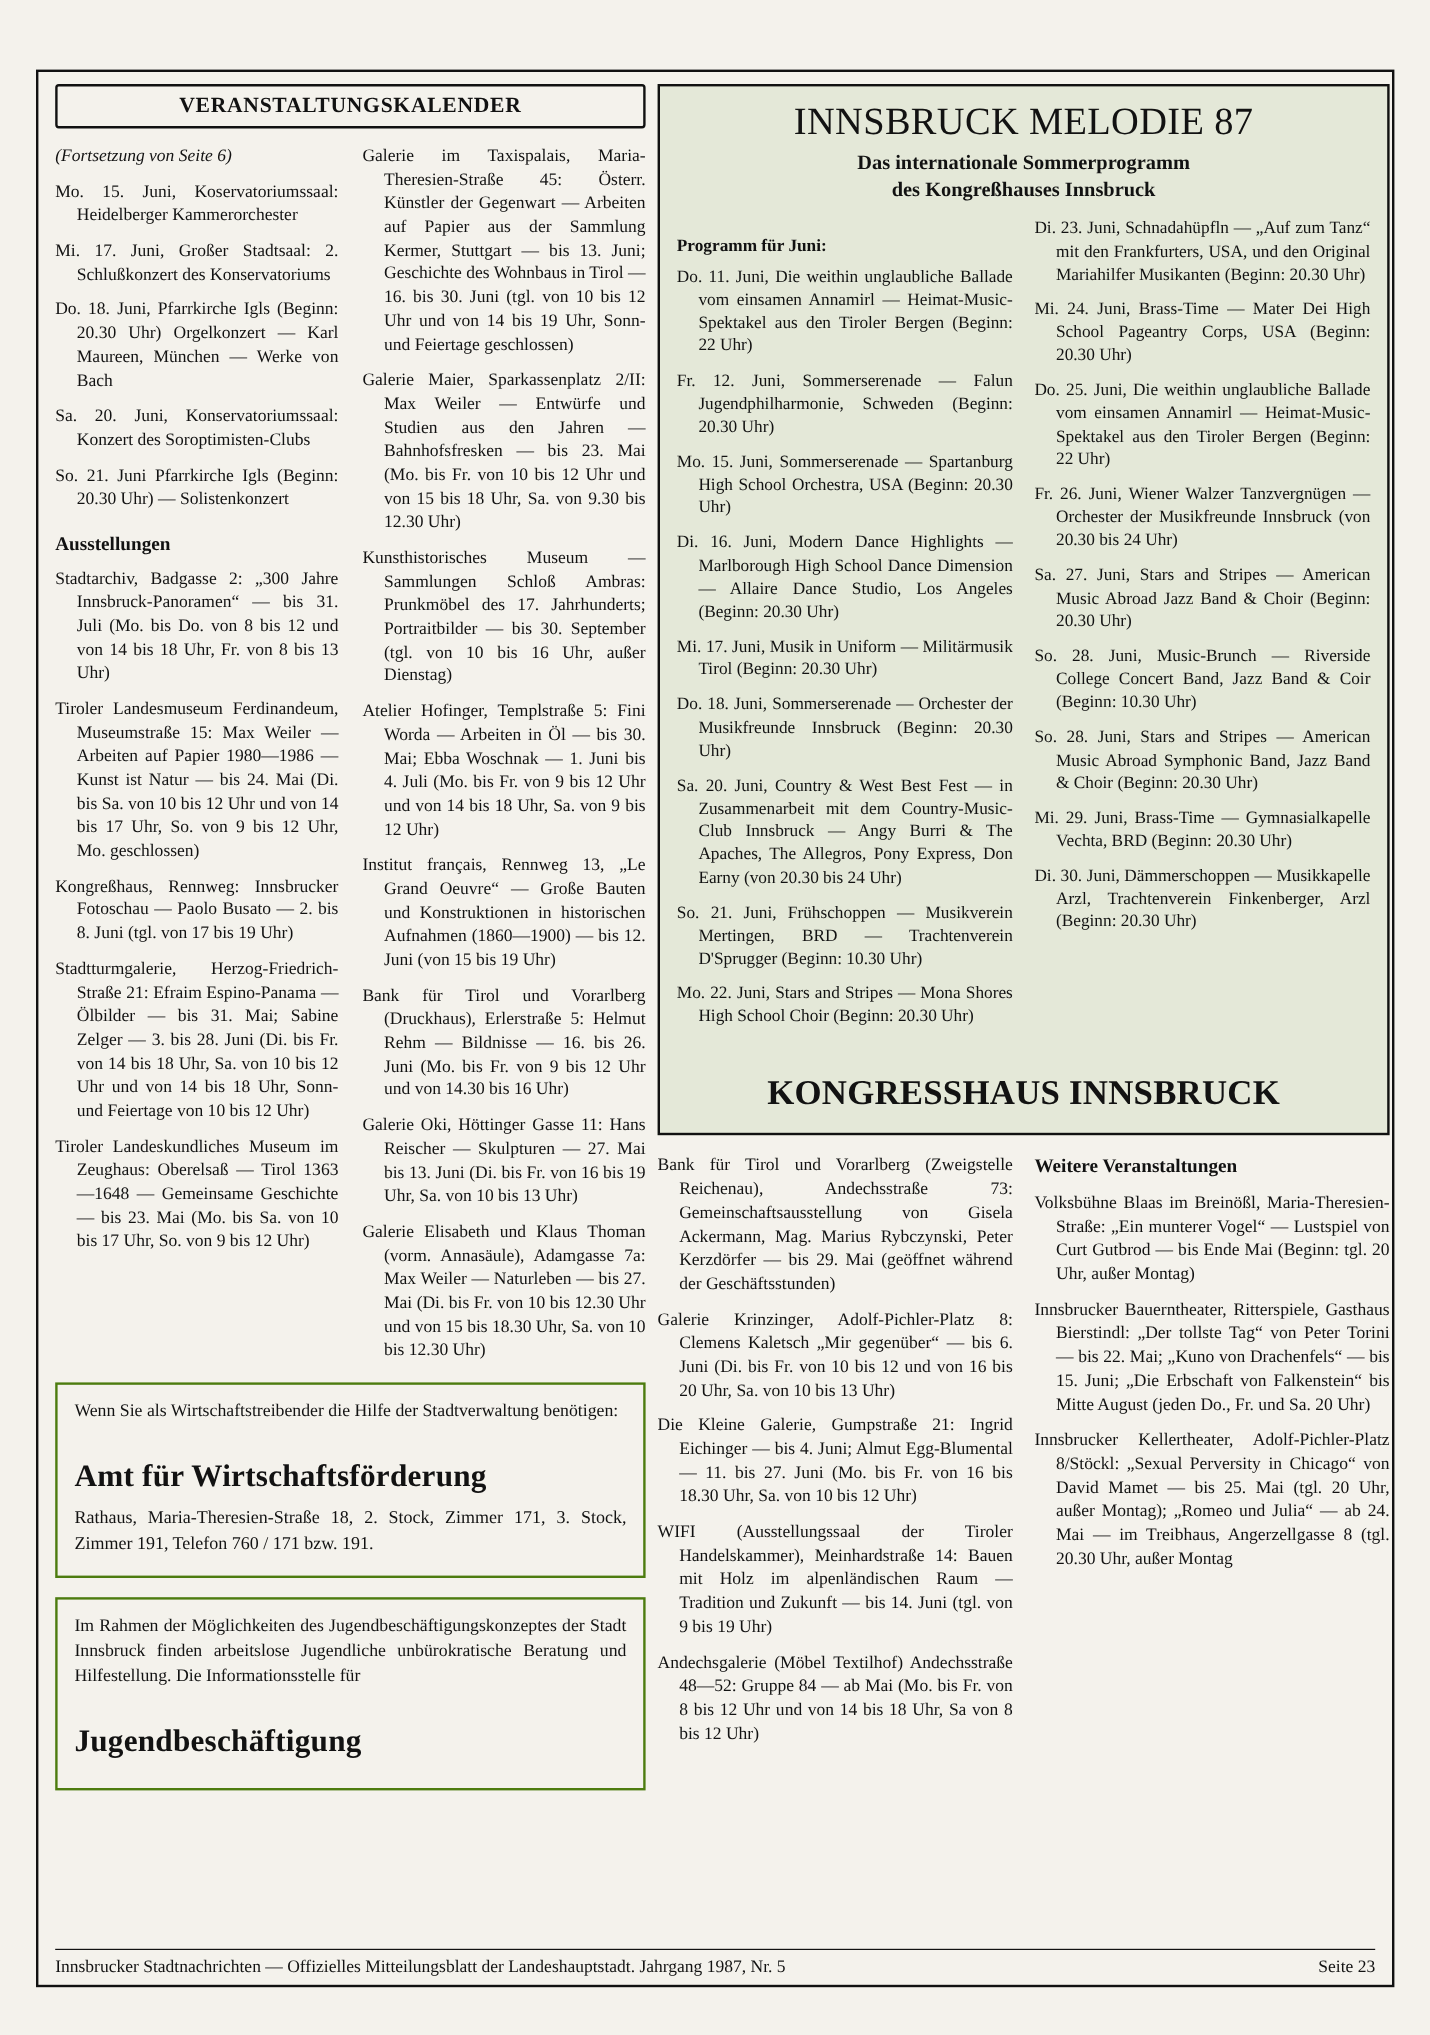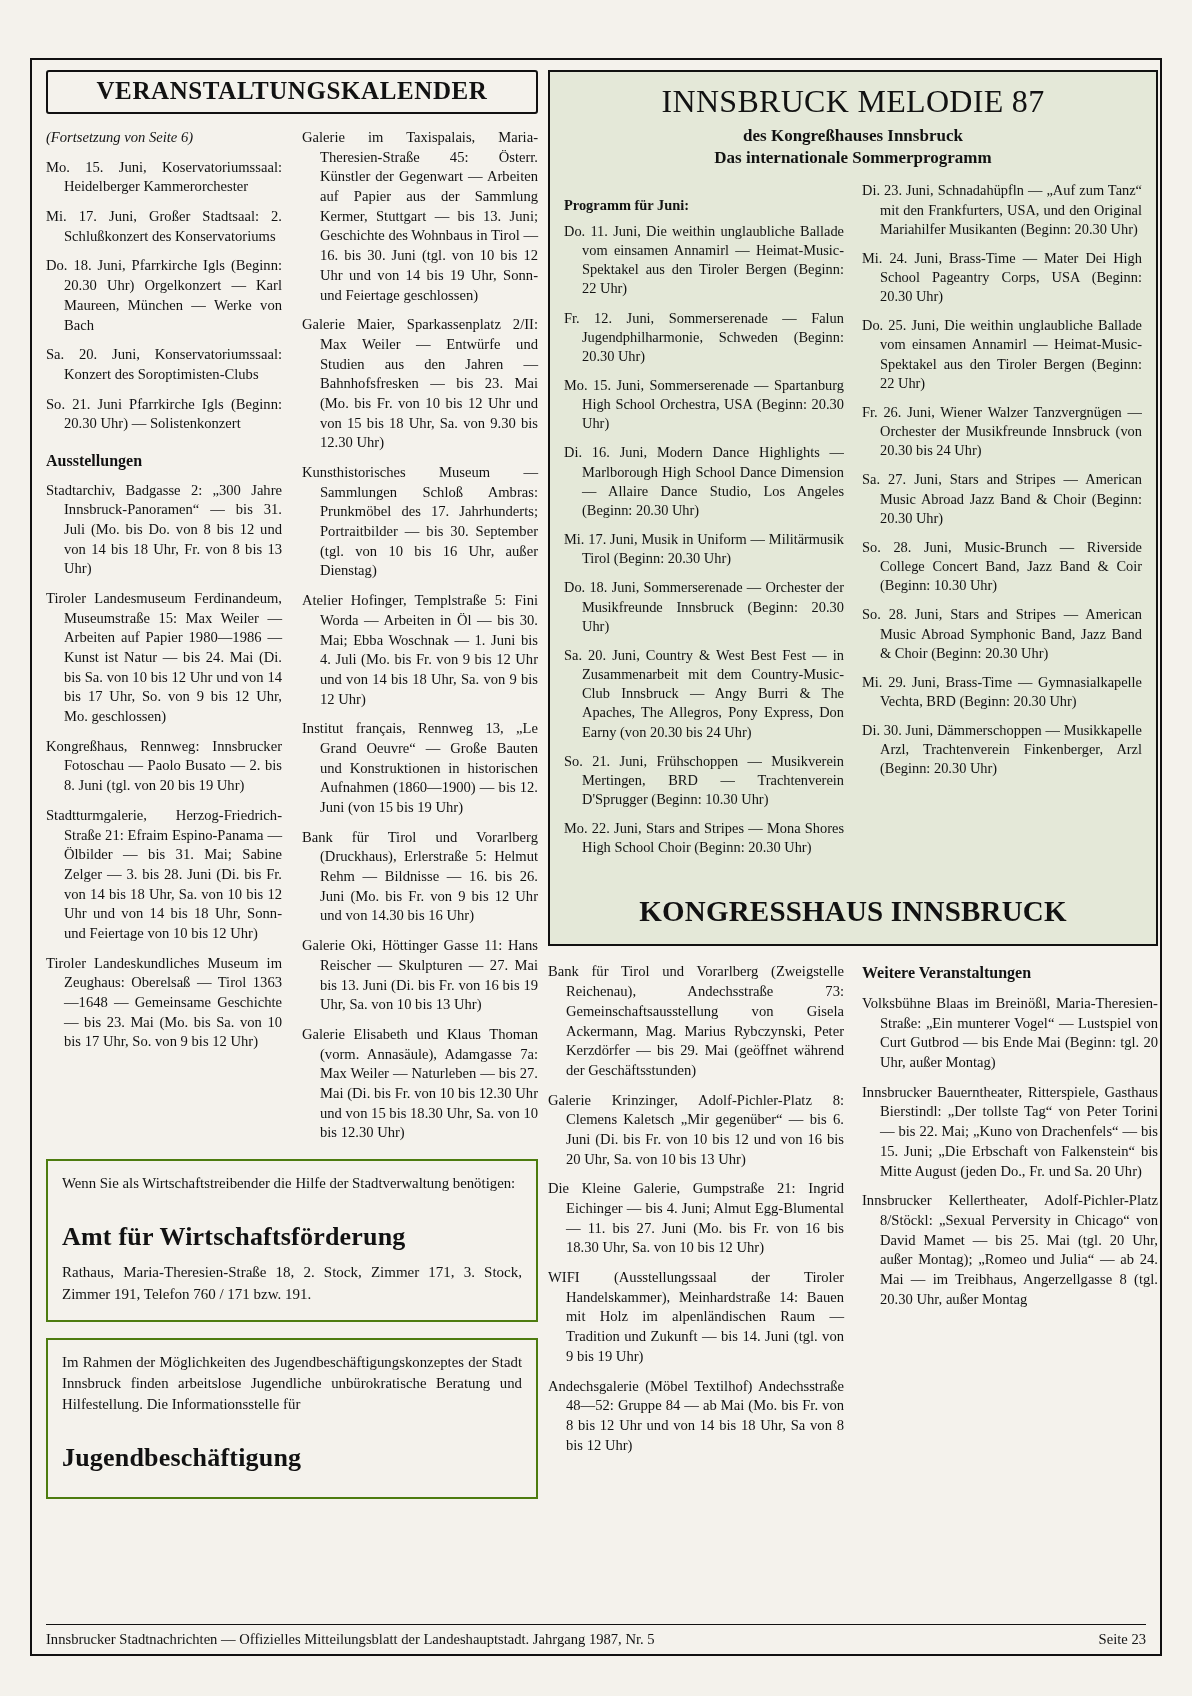--- a/index.html
+++ b/index.html
@@ -39,21 +39,21 @@
     position: absolute;
     left: 516px;
     top: 10px;
     width: 610px;
   }
 
   .kal-title {
     border: 2px solid #111;
     text-align: center;
     font-weight: bold;
-    font-size: 25px;
+    font-size: 18px;
     letter-spacing: 0.6px;
     padding: 5px 0 7px 0;
     font-family: "Liberation Serif", serif;
     border-radius: 3px;
   }
 
   .twocol {
     column-count: 2;
     column-gap: 20px;
     margin-top: 14px;
@@ -190,21 +190,21 @@
         <p class="entry">Mo. 15. Juni, Koservatoriumssaal: Heidelberger Kammerorchester</p>
         <p class="entry">Mi. 17. Juni, Großer Stadtsaal: 2. Schlußkonzert des Konservatoriums</p>
         <p class="entry">Do. 18. Juni, Pfarrkirche Igls (Beginn: 20.30 Uhr) Orgelkonzert — Karl Maureen, München — Werke von Bach</p>
         <p class="entry">Sa. 20. Juni, Konservatoriumssaal: Konzert des Soroptimisten-Clubs</p>
         <p class="entry">So. 21. Juni Pfarrkirche Igls (Beginn: 20.30 Uhr) — Solistenkonzert</p>
 
         <p class="sect-head">Ausstellungen</p>
 
         <p class="entry">Stadtarchiv, Badgasse 2: „300 Jahre Innsbruck-Panoramen“ — bis 31. Juli (Mo. bis Do. von 8 bis 12 und von 14 bis 18 Uhr, Fr. von 8 bis 13 Uhr)</p>
         <p class="entry">Tiroler Landesmuseum Ferdinandeum, Museumstraße 15: Max Weiler — Arbeiten auf Papier 1980—1986 — Kunst ist Natur — bis 24. Mai (Di. bis Sa. von 10 bis 12 Uhr und von 14 bis 17 Uhr, So. von 9 bis 12 Uhr, Mo. geschlossen)</p>
-        <p class="entry">Kongreßhaus, Rennweg: Innsbrucker Fotoschau — Paolo Busato — 2. bis 8. Juni (tgl. von 20 bis 19 Uhr)</p>
+        <p class="entry">Kongreßhaus, Rennweg: Innsbrucker Fotoschau — Paolo Busato — 2. bis 8. Juni (tgl. von 17 bis 19 Uhr)</p>
         <p class="entry">Stadtturmgalerie, Herzog-Friedrich-Straße 21: Efraim Espino-Panama — Ölbilder — bis 31. Mai; Sabine Zelger — 3. bis 28. Juni (Di. bis Fr. von 14 bis 18 Uhr, Sa. von 10 bis 12 Uhr und von 14 bis 18 Uhr, Sonn- und Feiertage von 10 bis 12 Uhr)</p>
         <p class="entry">Tiroler Landeskundliches Museum im Zeughaus: Oberelsaß — Tirol 1363—1648 — Gemeinsame Geschichte — bis 23. Mai (Mo. bis Sa. von 10 bis 17 Uhr, So. von 9 bis 12 Uhr)</p>
         <p class="entry">Galerie im Taxispalais, Maria-Theresien-Straße 45: Österr. Künstler der Gegenwart — Arbeiten auf Papier aus der Sammlung Kermer, Stuttgart — bis 13. Juni; Geschichte des Wohnbaus in Tirol — 16. bis 30. Juni (tgl. von 10 bis 12 Uhr und von 14 bis 19 Uhr, Sonn- und Feiertage geschlossen)</p>
         <p class="entry">Galerie Maier, Sparkassenplatz 2/II: Max Weiler — Entwürfe und Studien aus den Jahren — Bahnhofsfresken — bis 23. Mai (Mo. bis Fr. von 10 bis 12 Uhr und von 15 bis 18 Uhr, Sa. von 9.30 bis 12.30 Uhr)</p>
         <p class="entry">Kunsthistorisches Museum — Sammlungen Schloß Ambras: Prunkmöbel des 17. Jahrhunderts; Portraitbilder — bis 30. September (tgl. von 10 bis 16 Uhr, außer Dienstag)</p>
         <p class="entry">Atelier Hofinger, Templstraße 5: Fini Worda — Arbeiten in Öl — bis 30. Mai; Ebba Woschnak — 1. Juni bis 4. Juli (Mo. bis Fr. von 9 bis 12 Uhr und von 14 bis 18 Uhr, Sa. von 9 bis 12 Uhr)</p>
         <p class="entry">Institut français, Rennweg 13, „Le Grand Oeuvre“ — Große Bauten und Konstruktionen in historischen Aufnahmen (1860—1900) — bis 12. Juni (von 15 bis 19 Uhr)</p>
         <p class="entry">Bank für Tirol und Vorarlberg (Druckhaus), Erlerstraße 5: Helmut Rehm — Bildnisse — 16. bis 26. Juni (Mo. bis Fr. von 9 bis 12 Uhr und von 14.30 bis 16 Uhr)</p>
         <p class="entry">Galerie Oki, Höttinger Gasse 11: Hans Reischer — Skulpturen — 27. Mai bis 13. Juni (Di. bis Fr. von 16 bis 19 Uhr, Sa. von 10 bis 13 Uhr)</p>
         <p class="entry">Galerie Elisabeth und Klaus Thoman (vorm. Annasäule), Adamgasse 7a: Max Weiler — Naturleben — bis 27. Mai (Di. bis Fr. von 10 bis 12.30 Uhr und von 15 bis 18.30 Uhr, Sa. von 10 bis 12.30 Uhr)</p>
@@ -219,22 +219,22 @@
       <div class="box">
         <p>Im Rahmen der Möglichkeiten des Jugendbeschäftigungskonzeptes der Stadt Innsbruck finden arbeitslose Jugendliche unbürokratische Beratung und Hilfestellung. Die Informationsstelle für</p>
         <h2>Jugendbeschäftigung</h2>
       </div>
     </div>
 
     <div class="right-col">
       <div class="melodie">
         <div class="mel-title">INNSBRUCK MELODIE 87</div>
         <div class="mel-sub">
+          <div>Das internationale Sommerprogramm</div>
           <div>des Kongreßhauses Innsbruck</div>
-          <div>Das internationale Sommerprogramm</div>
         </div>
 
         <div class="mel-cols">
           <div>
             <p class="mel-prog">Programm für Juni:</p>
             <p class="entry">Do. 11. Juni, Die weithin unglaubliche Ballade vom einsamen Annamirl — Heimat-Music-Spektakel aus den Tiroler Bergen (Beginn: 22 Uhr)</p>
             <p class="entry">Fr. 12. Juni, Sommerserenade — Falun Jugendphilharmonie, Schweden (Beginn: 20.30 Uhr)</p>
             <p class="entry">Mo. 15. Juni, Sommerserenade — Spartanburg High School Orchestra, USA (Beginn: 20.30 Uhr)</p>
             <p class="entry">Di. 16. Juni, Modern Dance Highlights — Marlborough High School Dance Dimension — Allaire Dance Studio, Los Angeles (Beginn: 20.30 Uhr)</p>
             <p class="entry">Mi. 17. Juni, Musik in Uniform — Militärmusik Tirol (Beginn: 20.30 Uhr)</p>

